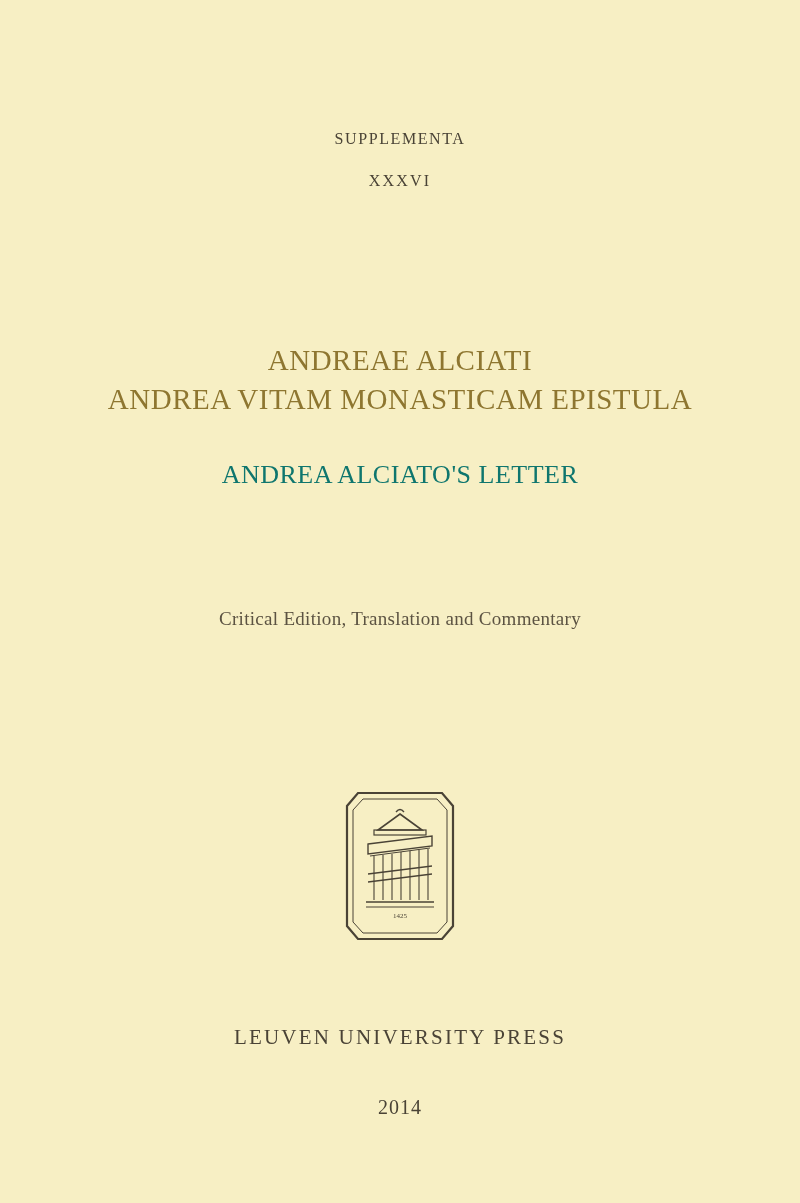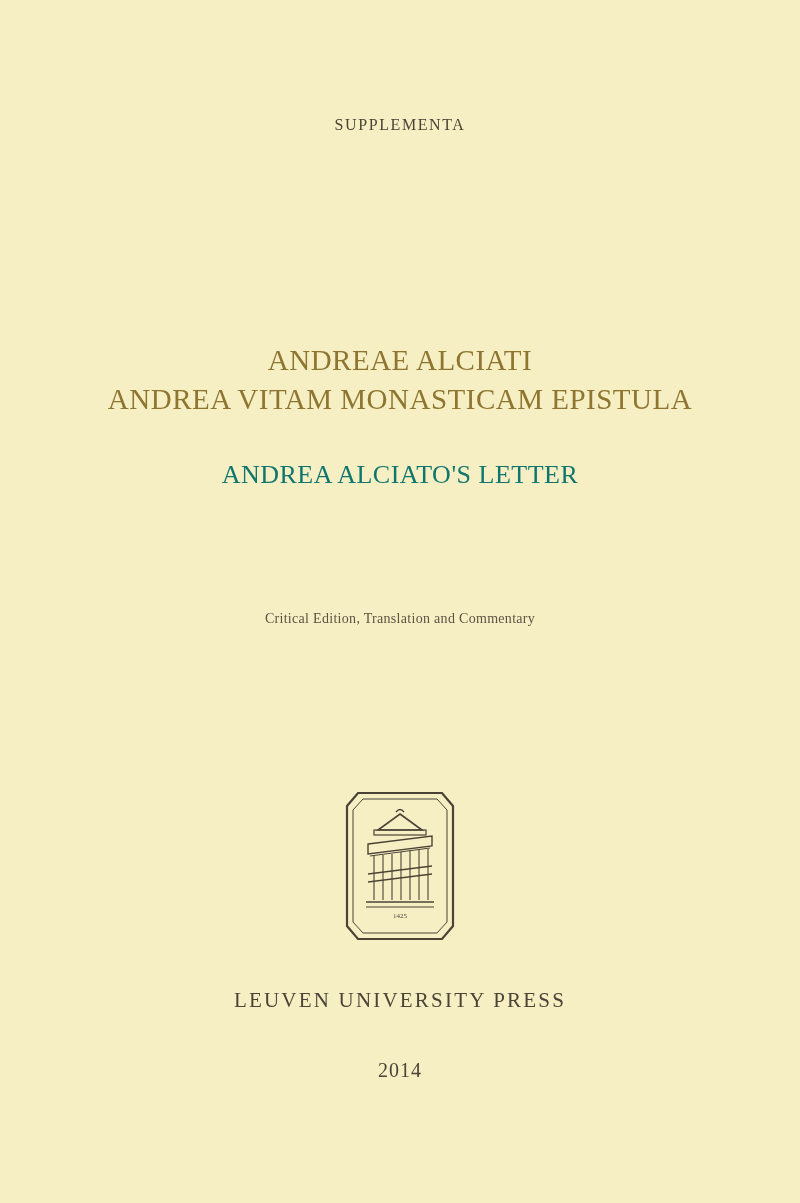--- a/index.html
+++ b/index.html
@@ -15,21 +15,21 @@
   }
   .page {
     position: relative;
     width: 800px;
     height: 1203px;
     background: #f7efc4;
     box-sizing: border-box;
   }
   .series {
     position: absolute;
-    top: 104px;
+    top: 118px;
     left: 0;
     width: 100%;
     text-align: center;
     color: #4a4336;
     letter-spacing: 1.6px;
   }
   .series-line {
     font-size: 16px;
     line-height: 42px;
     font-family: "Liberation Serif", serif;
@@ -60,21 +60,21 @@
   }
   .credits {
     position: absolute;
     top: 608px;
     left: 0;
     width: 100%;
     text-align: center;
     color: #5c5342;
   }
   .credits-line {
-    font-size: 14px;
+    font-size: 19px;
     line-height: 21px;
     letter-spacing: 0.3px;
   }
   .logo-wrap {
     position: absolute;
     top: 790px;
     left: 0;
     width: 100%;
     display: flex;
     justify-content: center;
@@ -88,35 +88,37 @@
     top: 986px;
     left: 0;
     width: 100%;
     text-align: center;
     color: #4a4336;
   }
   .publisher-name {
     font-size: 21px;
     line-height: 28px;
     letter-spacing: 2.2px;
+    margin-top: 37px;
   }
   .publisher-year {
     font-size: 20px;
     line-height: 24px;
     letter-spacing: 1px;
     margin-top: 44px;
   }
 </style>
 </head>
 <body>
 
 <div class="page">
 
   <div class="series">
     <div class="series-line">SUPPLEMENTA</div>
+    <div class="series-line num">XXXVI</div>
   </div>
 
   <div class="title-block">
     <div class="title-latin">ANDREAE ALCIATI</div>
     <div class="title-latin">ANDREA VITAM MONASTICAM EPISTULA</div>
     <div class="title-english">ANDREA ALCIATO'S LETTER</div>
   </div>
 
   <div class="credits">
     <div class="credits-line">Critical Edition, Translation and Commentary</div>

